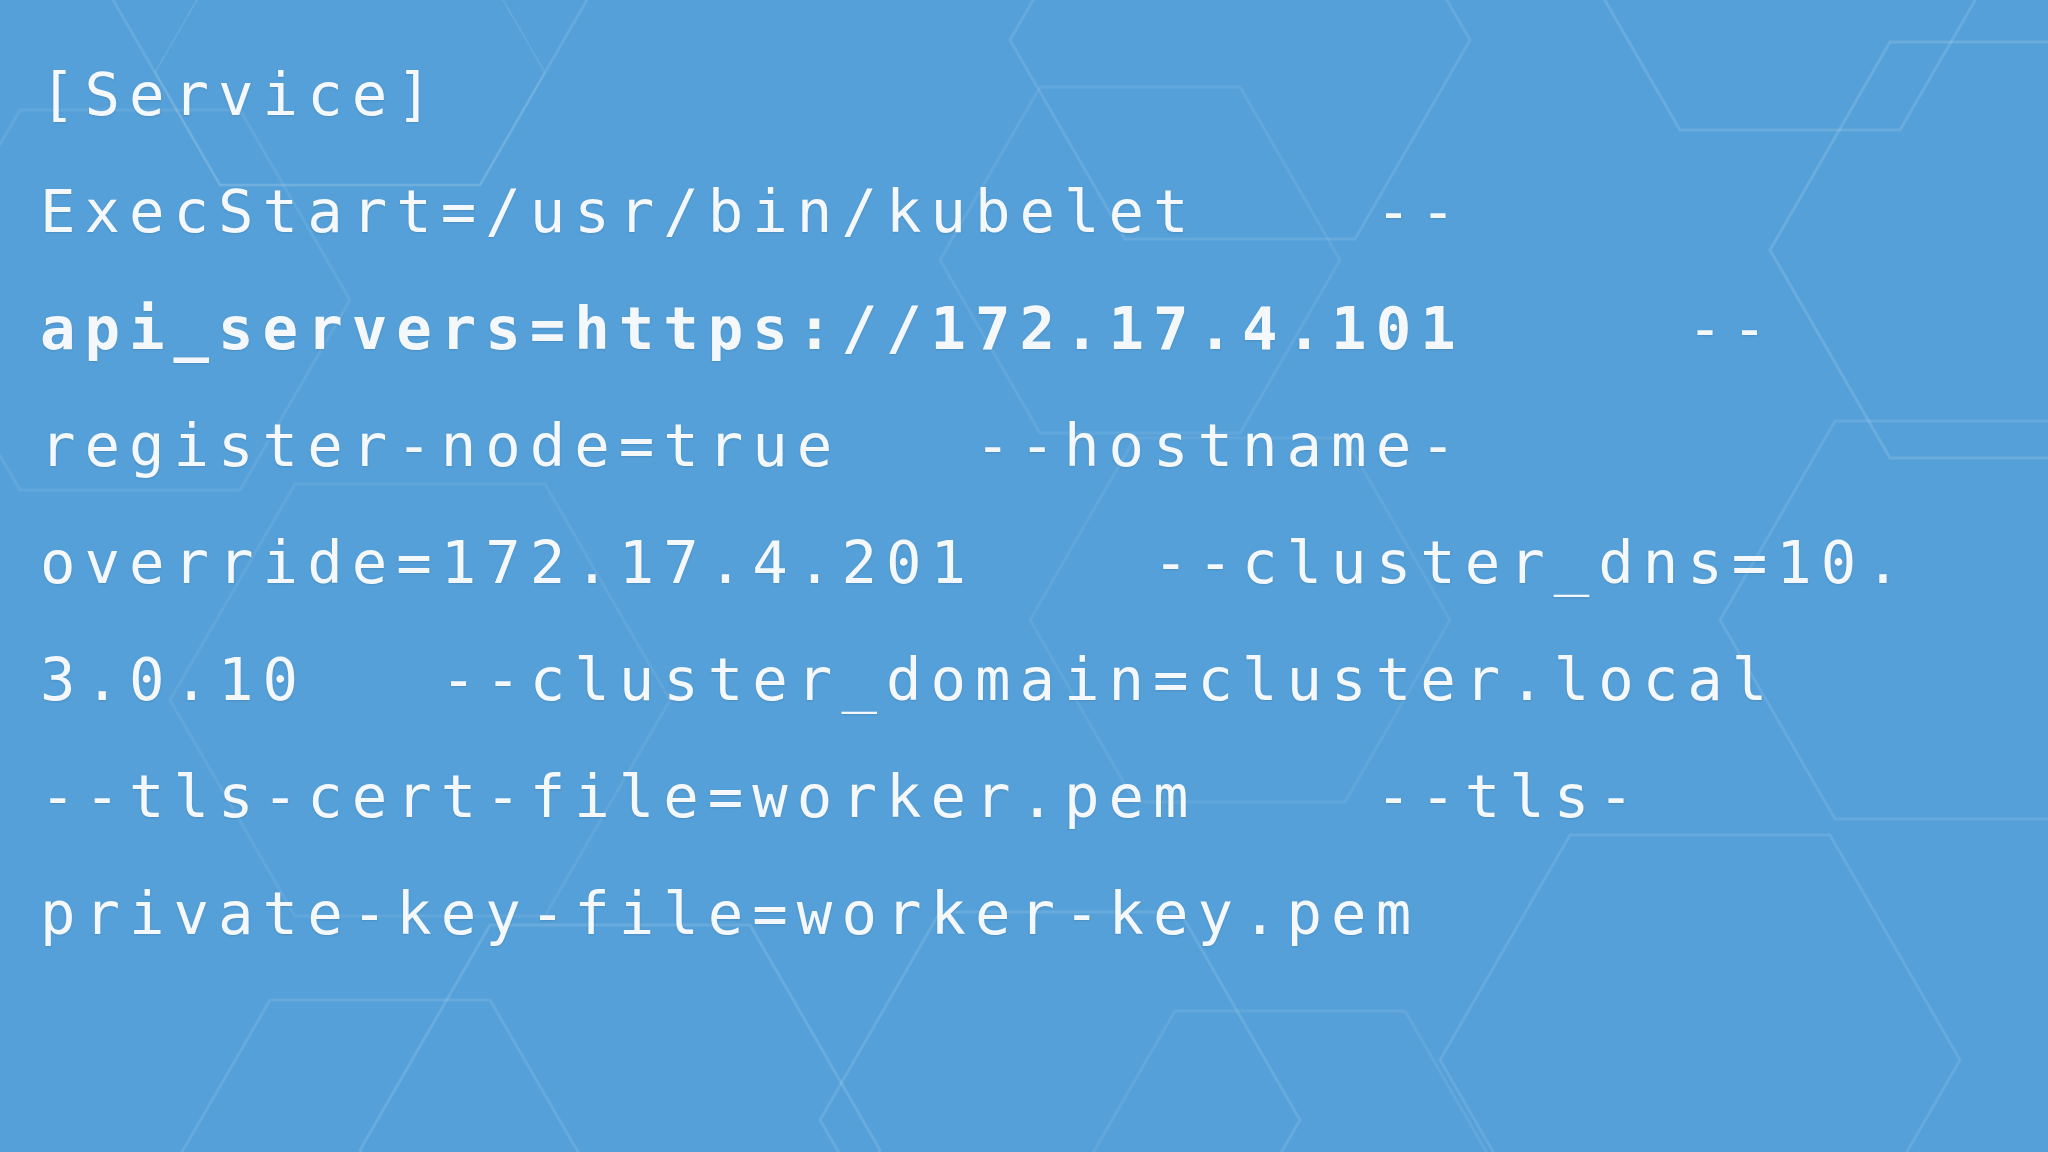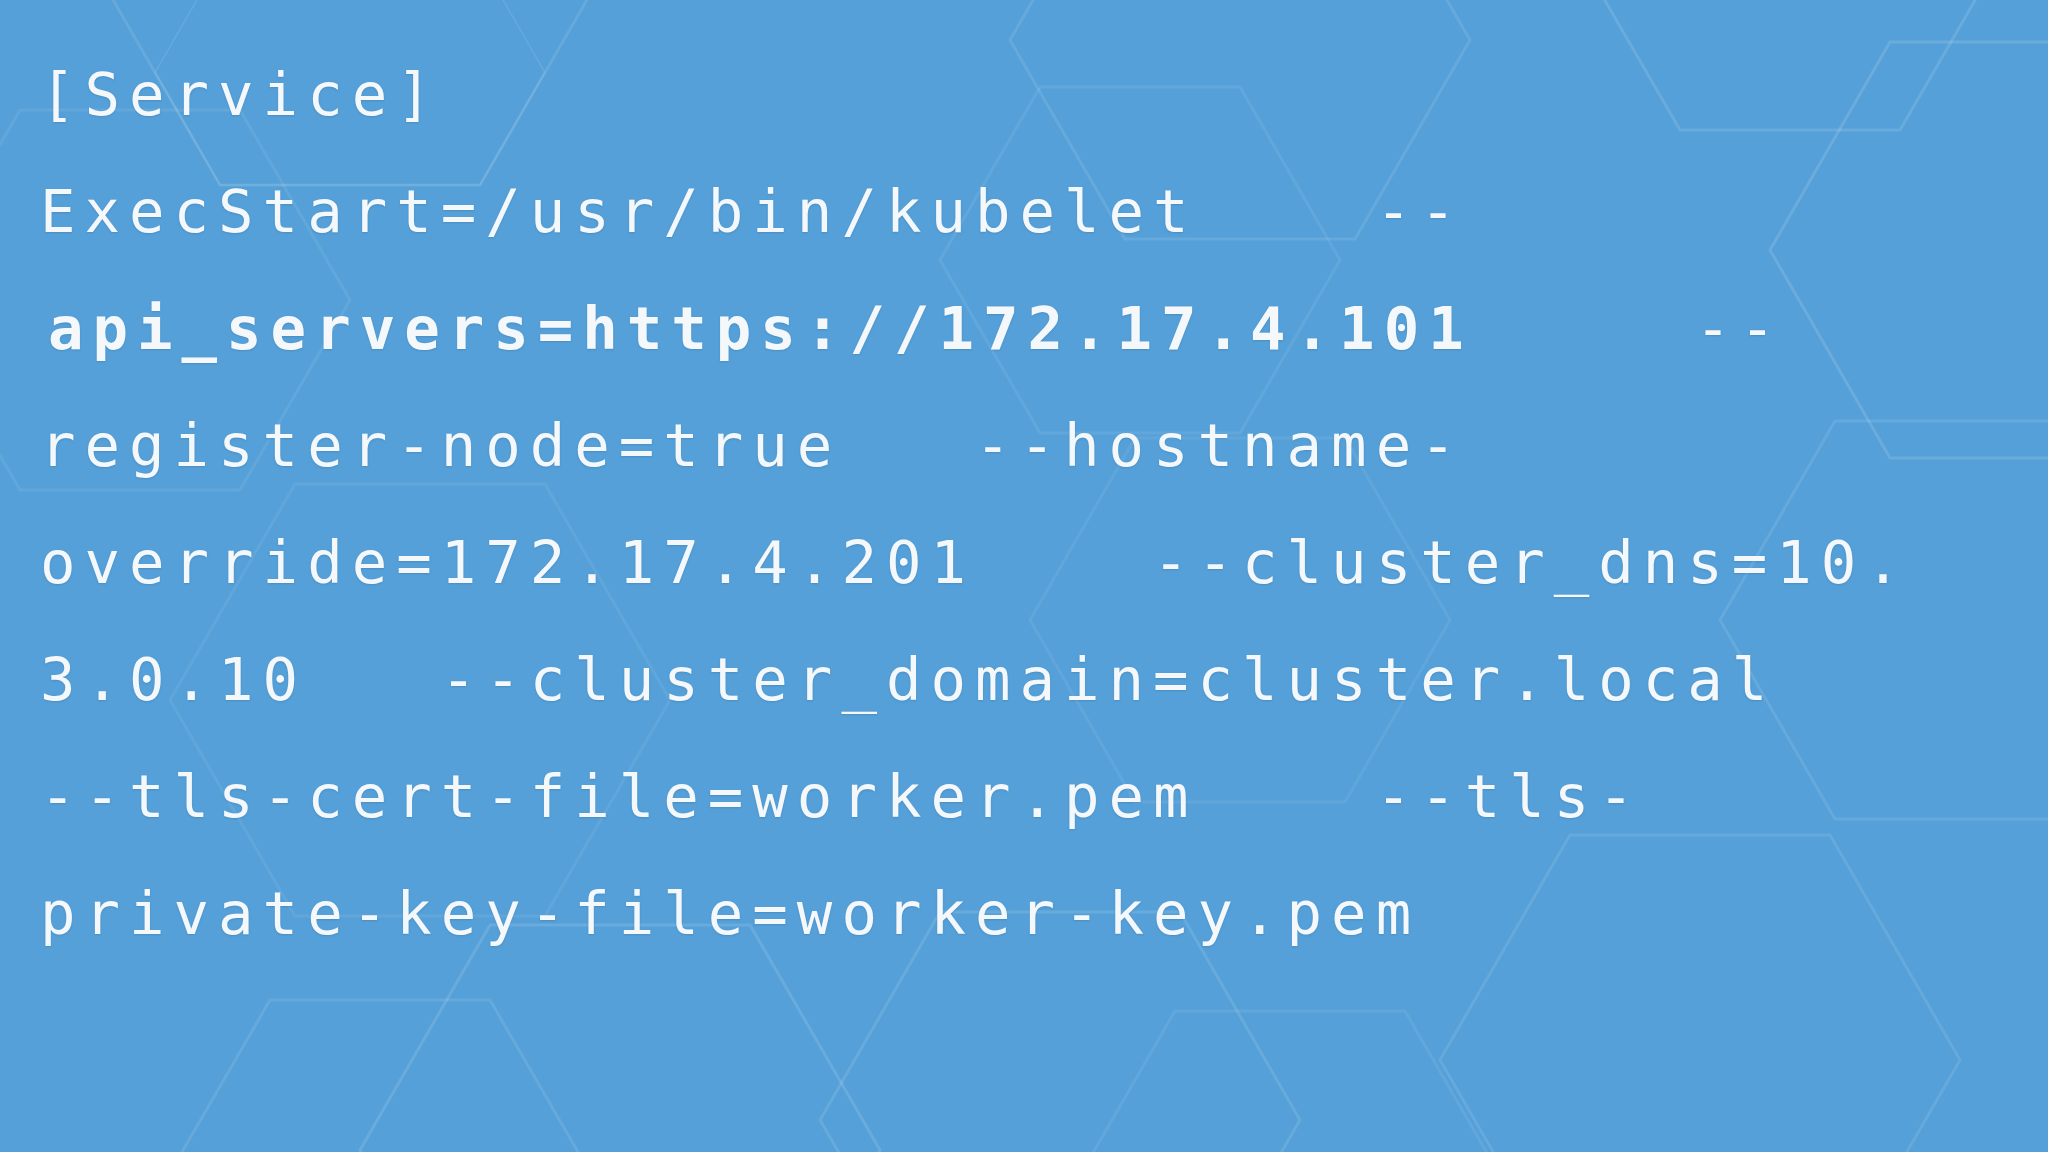--- a/index.html
+++ b/index.html
@@ -35,21 +35,20 @@
     line-height: 117px;
     letter-spacing: 9px;
     color: #F4F8FB;
     text-shadow: 0 1px 2px rgba(40,90,140,0.25);
   }
   .code-line {
     height: 117px;
   }
   .code-line .bold {
     font-weight: bold;
-    margin-left: 8px;
   }
 </style>
 </head>
 <body style="background: rgb(85, 160, 216);">
 
 <svg class="hex-pattern" viewBox="0 0 2048 1152" xmlns="http://www.w3.org/2000/svg" aria-hidden="true">
   <g id="hexes" fill="none" stroke="#FFFFFF" stroke-width="3">
     <polygon opacity="0.10" points="90,-40 610,-40 740,185 610,410 90,410 -40,185" transform="translate(350,-40) scale(0.5) translate(-350,40)"></polygon>
 
     <polygon opacity="0.10" points="610,-40 480,185 220,185 90,-40 220,-265 480,-265"></polygon>

